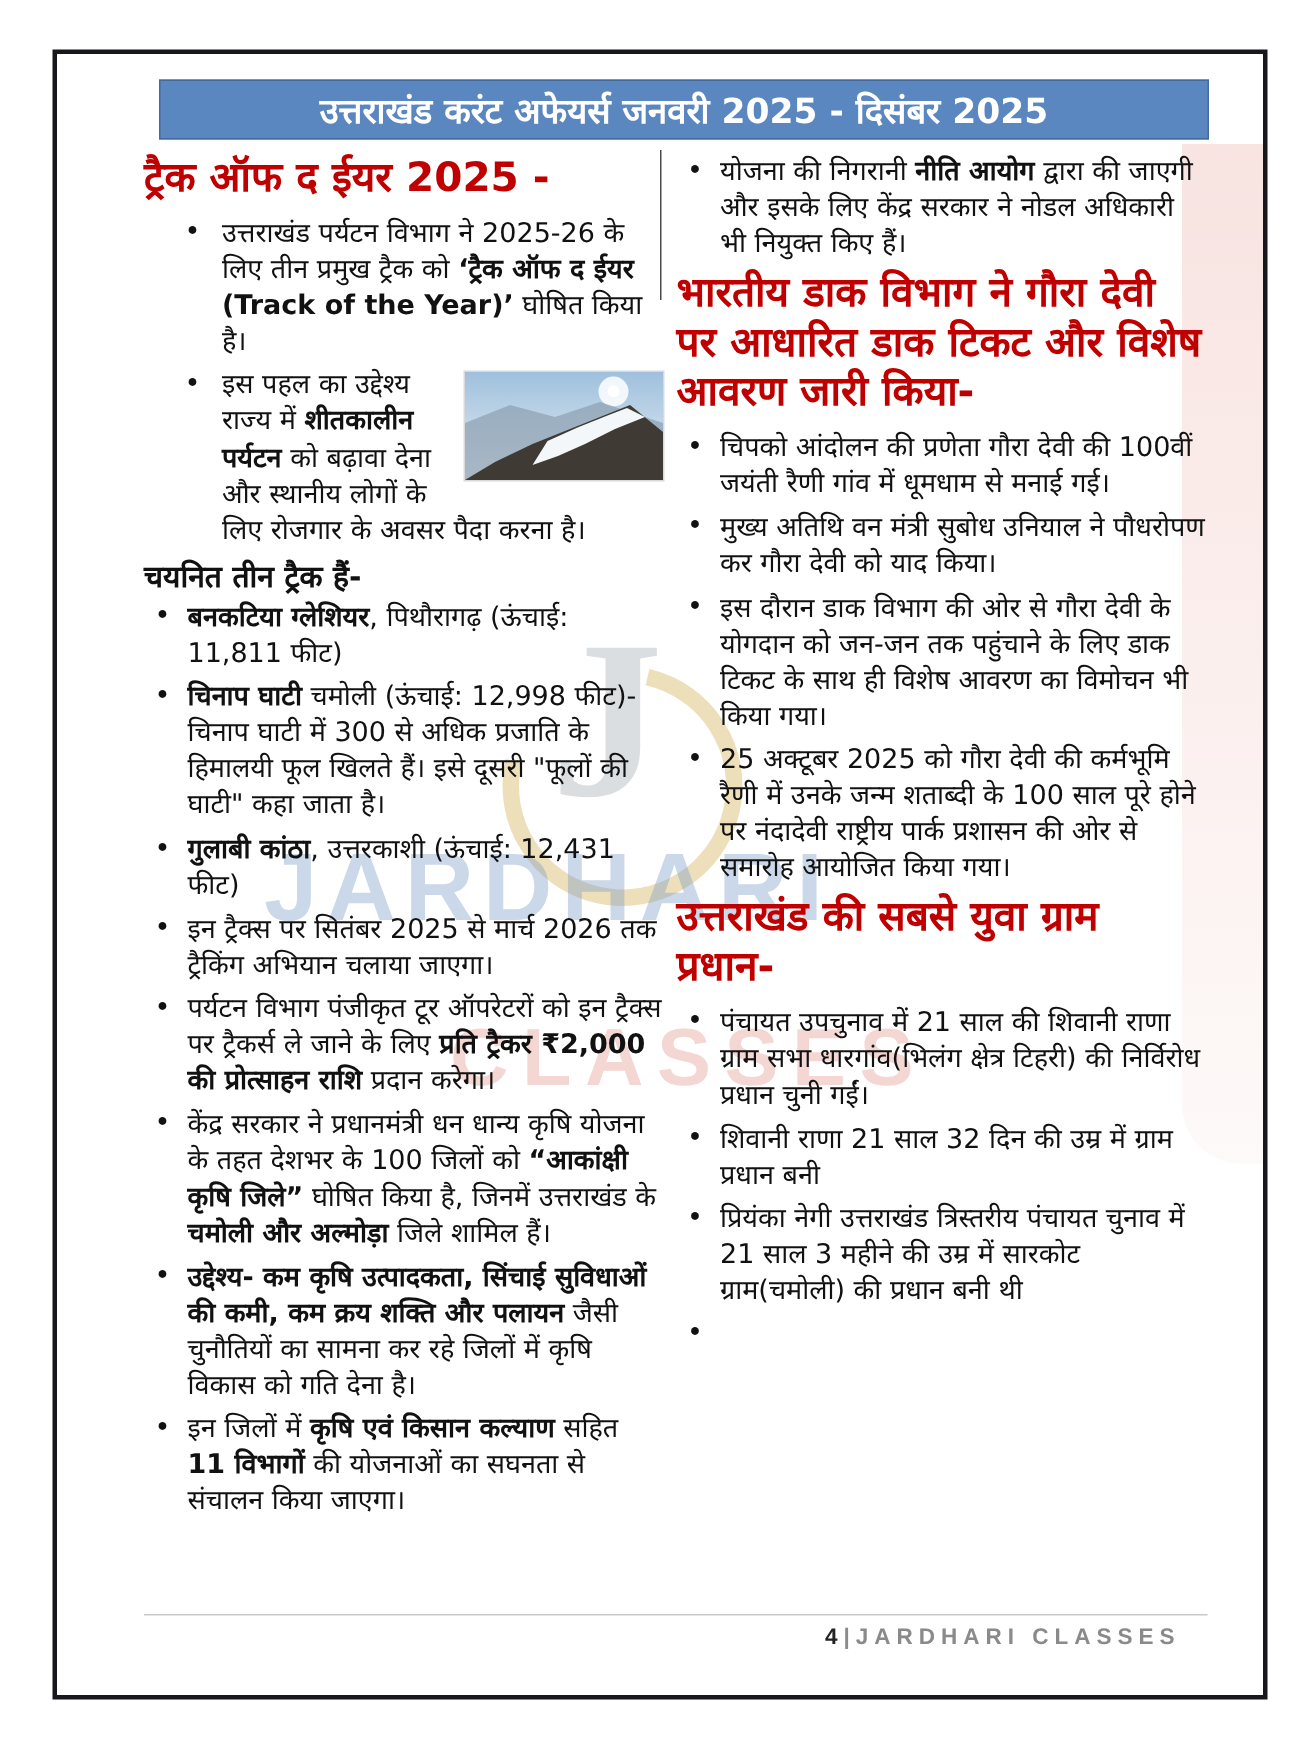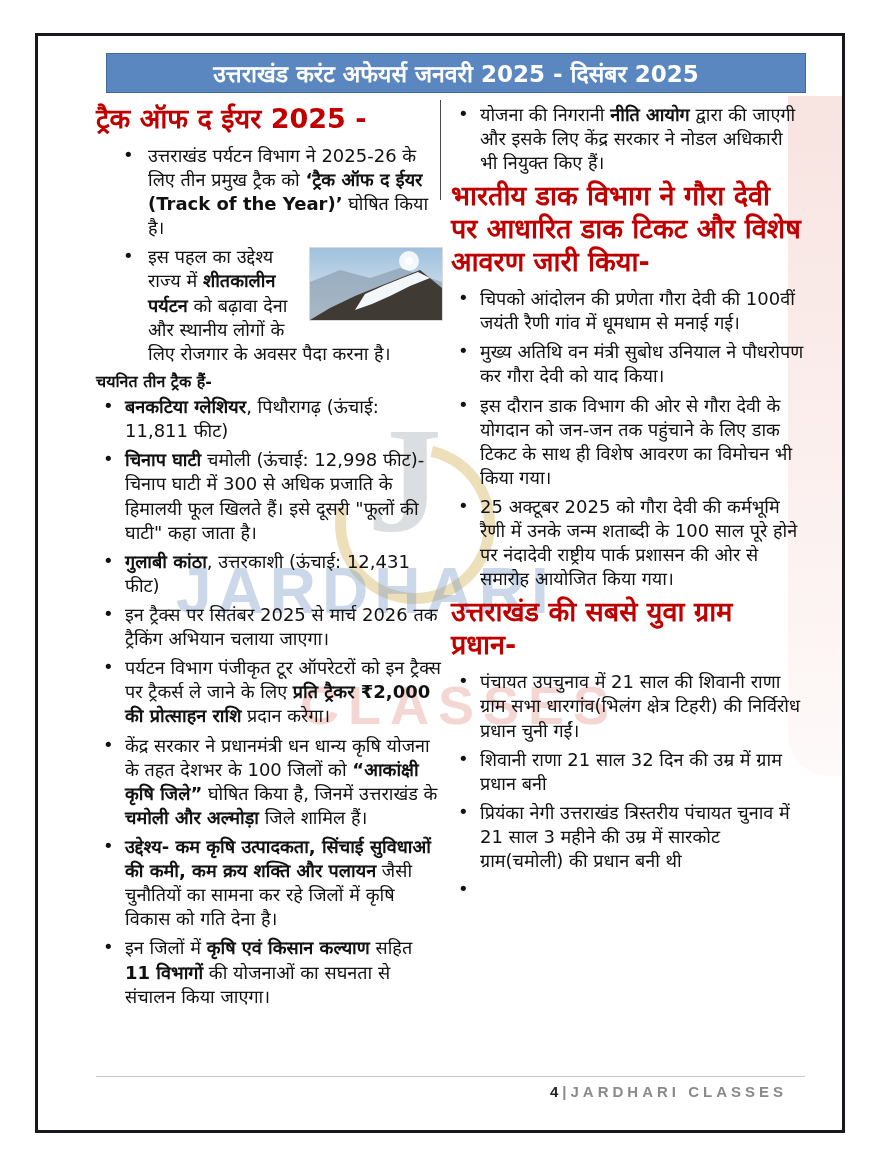--- a/index.html
+++ b/index.html
@@ -44,21 +44,21 @@
     position:absolute; left:68px; top:17px; width:700px; height:40px;
     background:#5b87c0; border:1px solid #44699c; box-sizing:border-box;
     display:flex; align-items:center; justify-content:center;
   }
   .header-title { color:#fff; font-weight:700; font-size:23px; white-space:nowrap; }
   .col-divider { position:absolute; left:402px; top:64px; width:1px; height:100px; background:#4a4a4a; }
   .col { position:absolute; top:67px; font-size:18px; line-height:1.34; }
   .col-left  { left:58px;  width:346px; }
   .col-right { left:413px; width:354px; }
   h2.red { color:#c00000; font-size:27px; line-height:1.22; font-weight:700; margin:0 0 8px 0; }
-  h3.blk { color:#111; font-size:16px; line-height:1.2; font-weight:700; margin:6px 0 4px 0; }
+  h3.blk { color:#111; font-size:20px; line-height:1.2; font-weight:700; margin:6px 0 4px 0; }
   .mt { margin-top:24px; }
   ul { margin:0 0 2px 0; padding:0; list-style:none; }
   li { position:relative; margin:0 0 5px 0; }
   .list-indent li { padding-left:52px; }
   .list-indent li::before { content:"•"; position:absolute; left:27px; top:-1px; }
   .list-flush li { padding-left:29px; }
   .list-flush li::before { content:"•"; position:absolute; left:7px; top:-1px; }
   .b { font-weight:700; }
   .photo {
     float:right; width:132px; height:72px; margin:3px 0 4px 8px;

